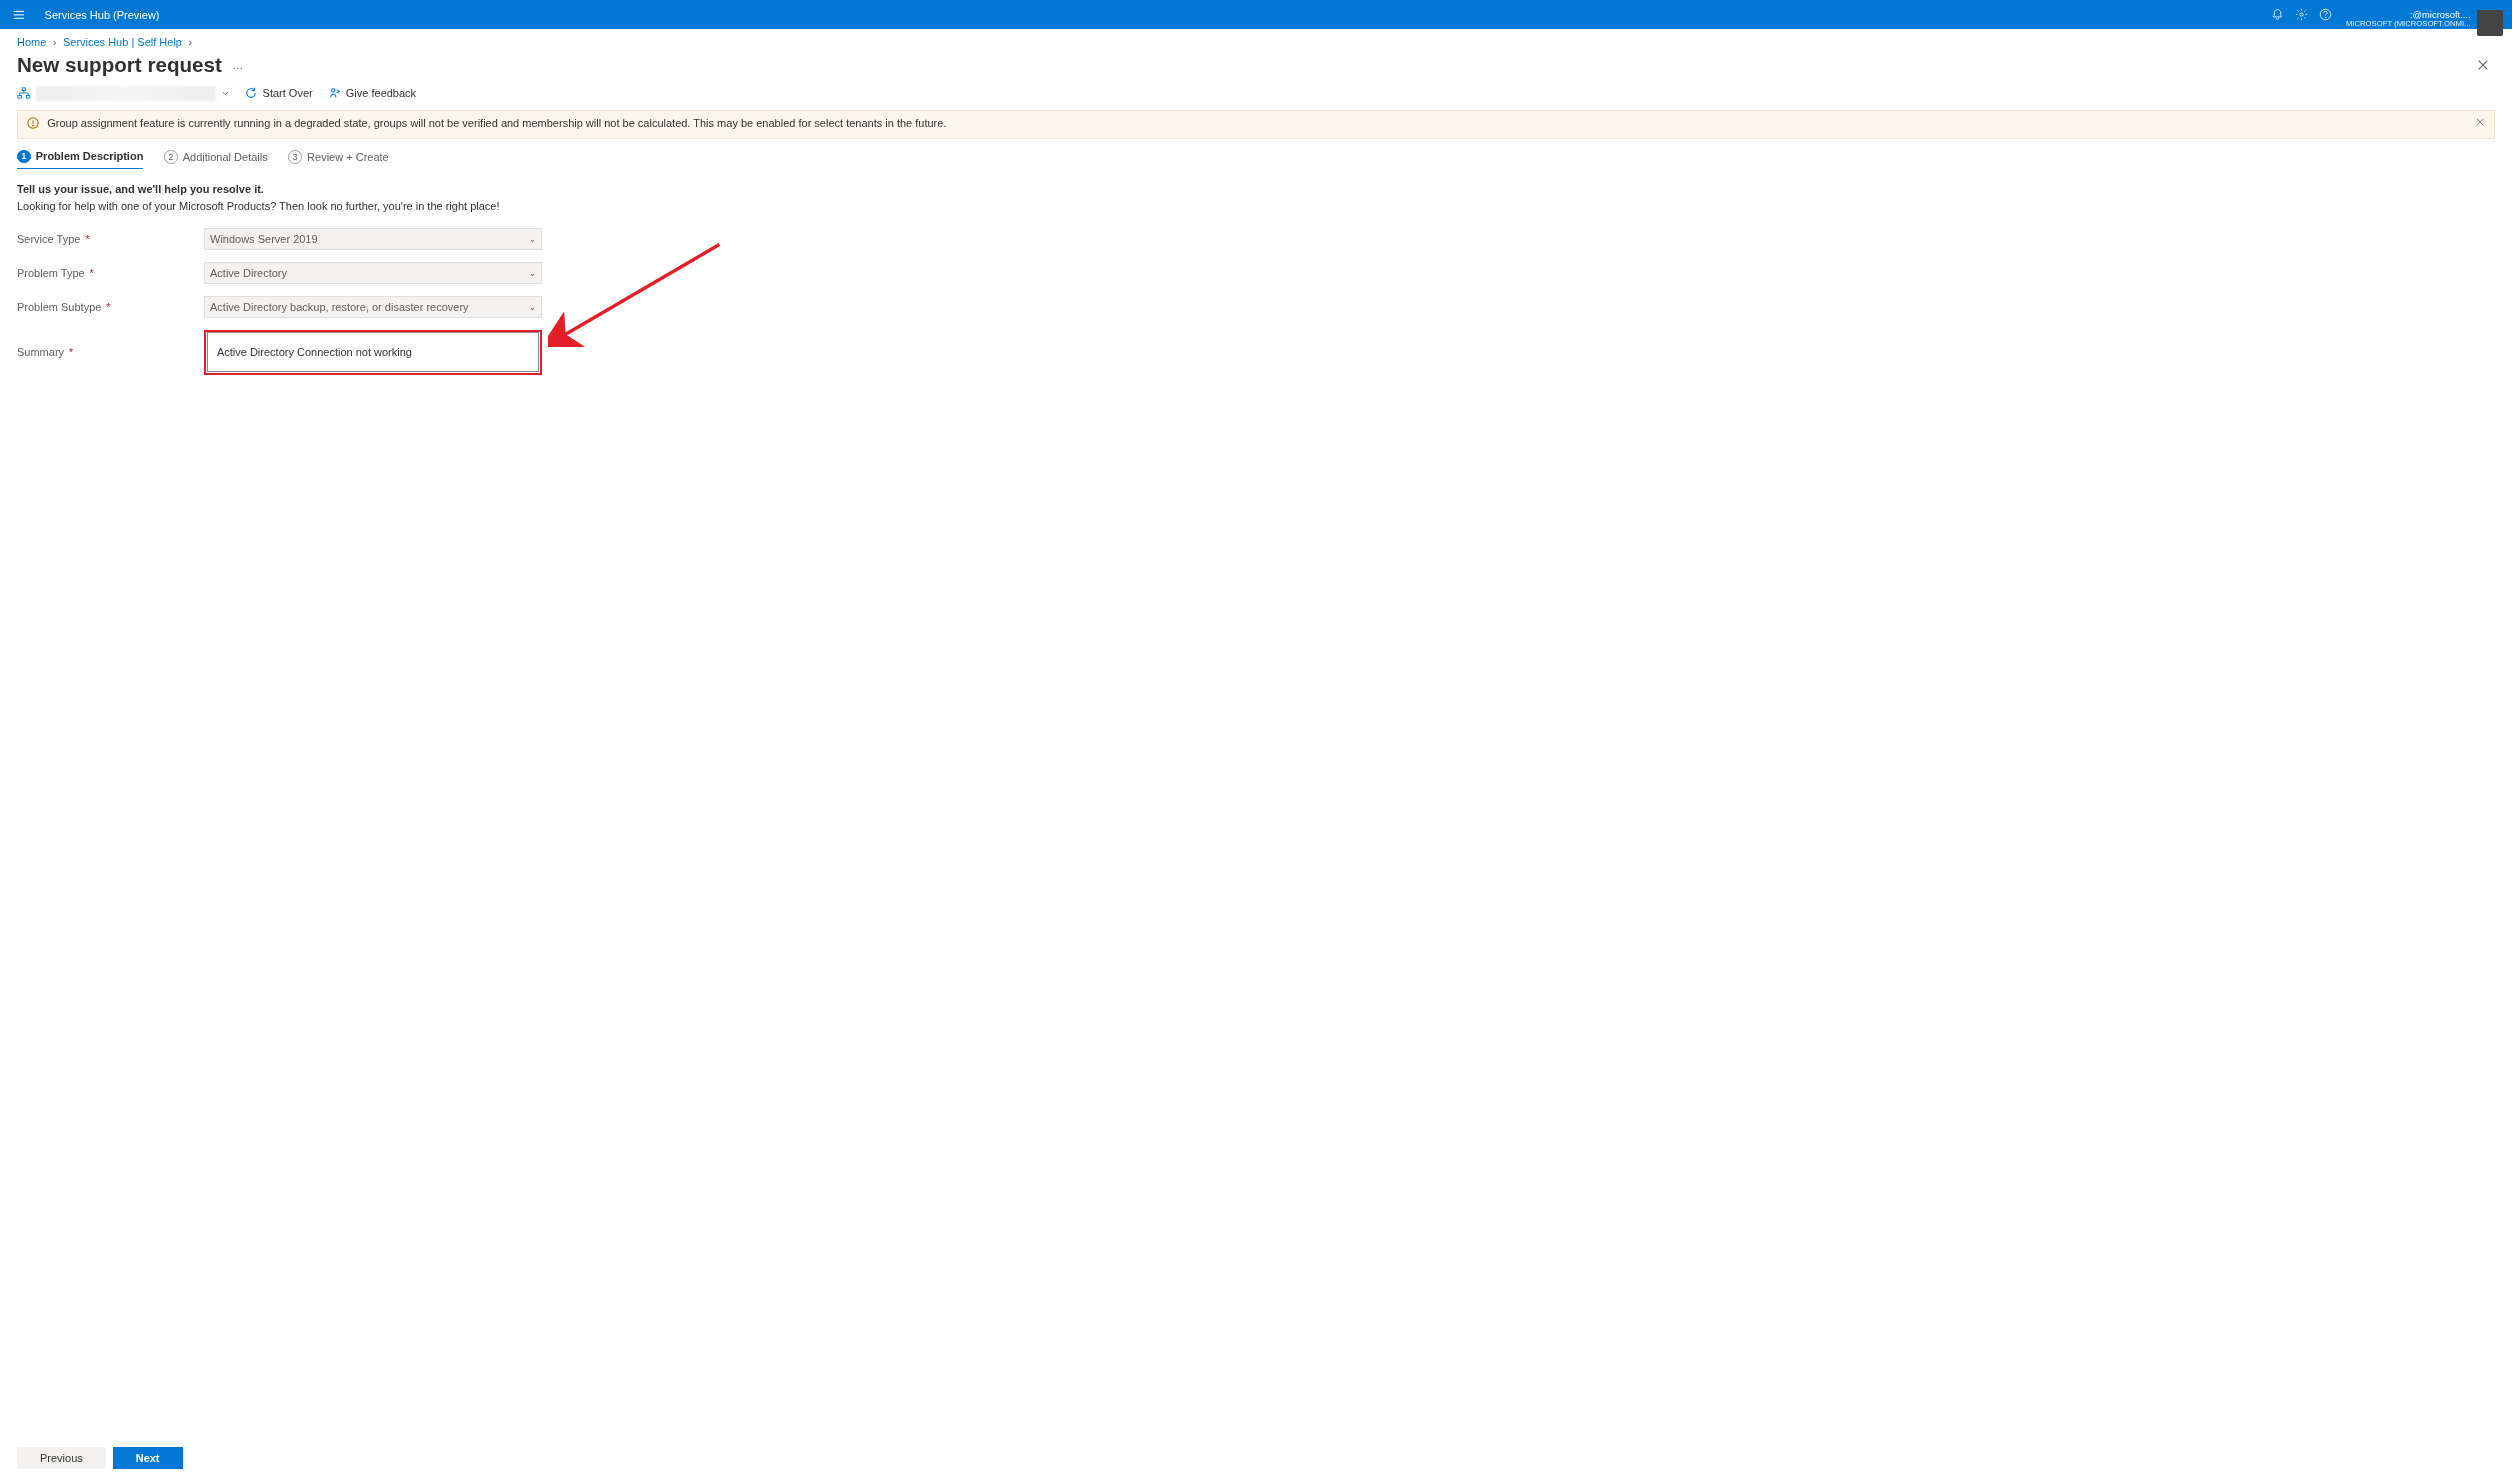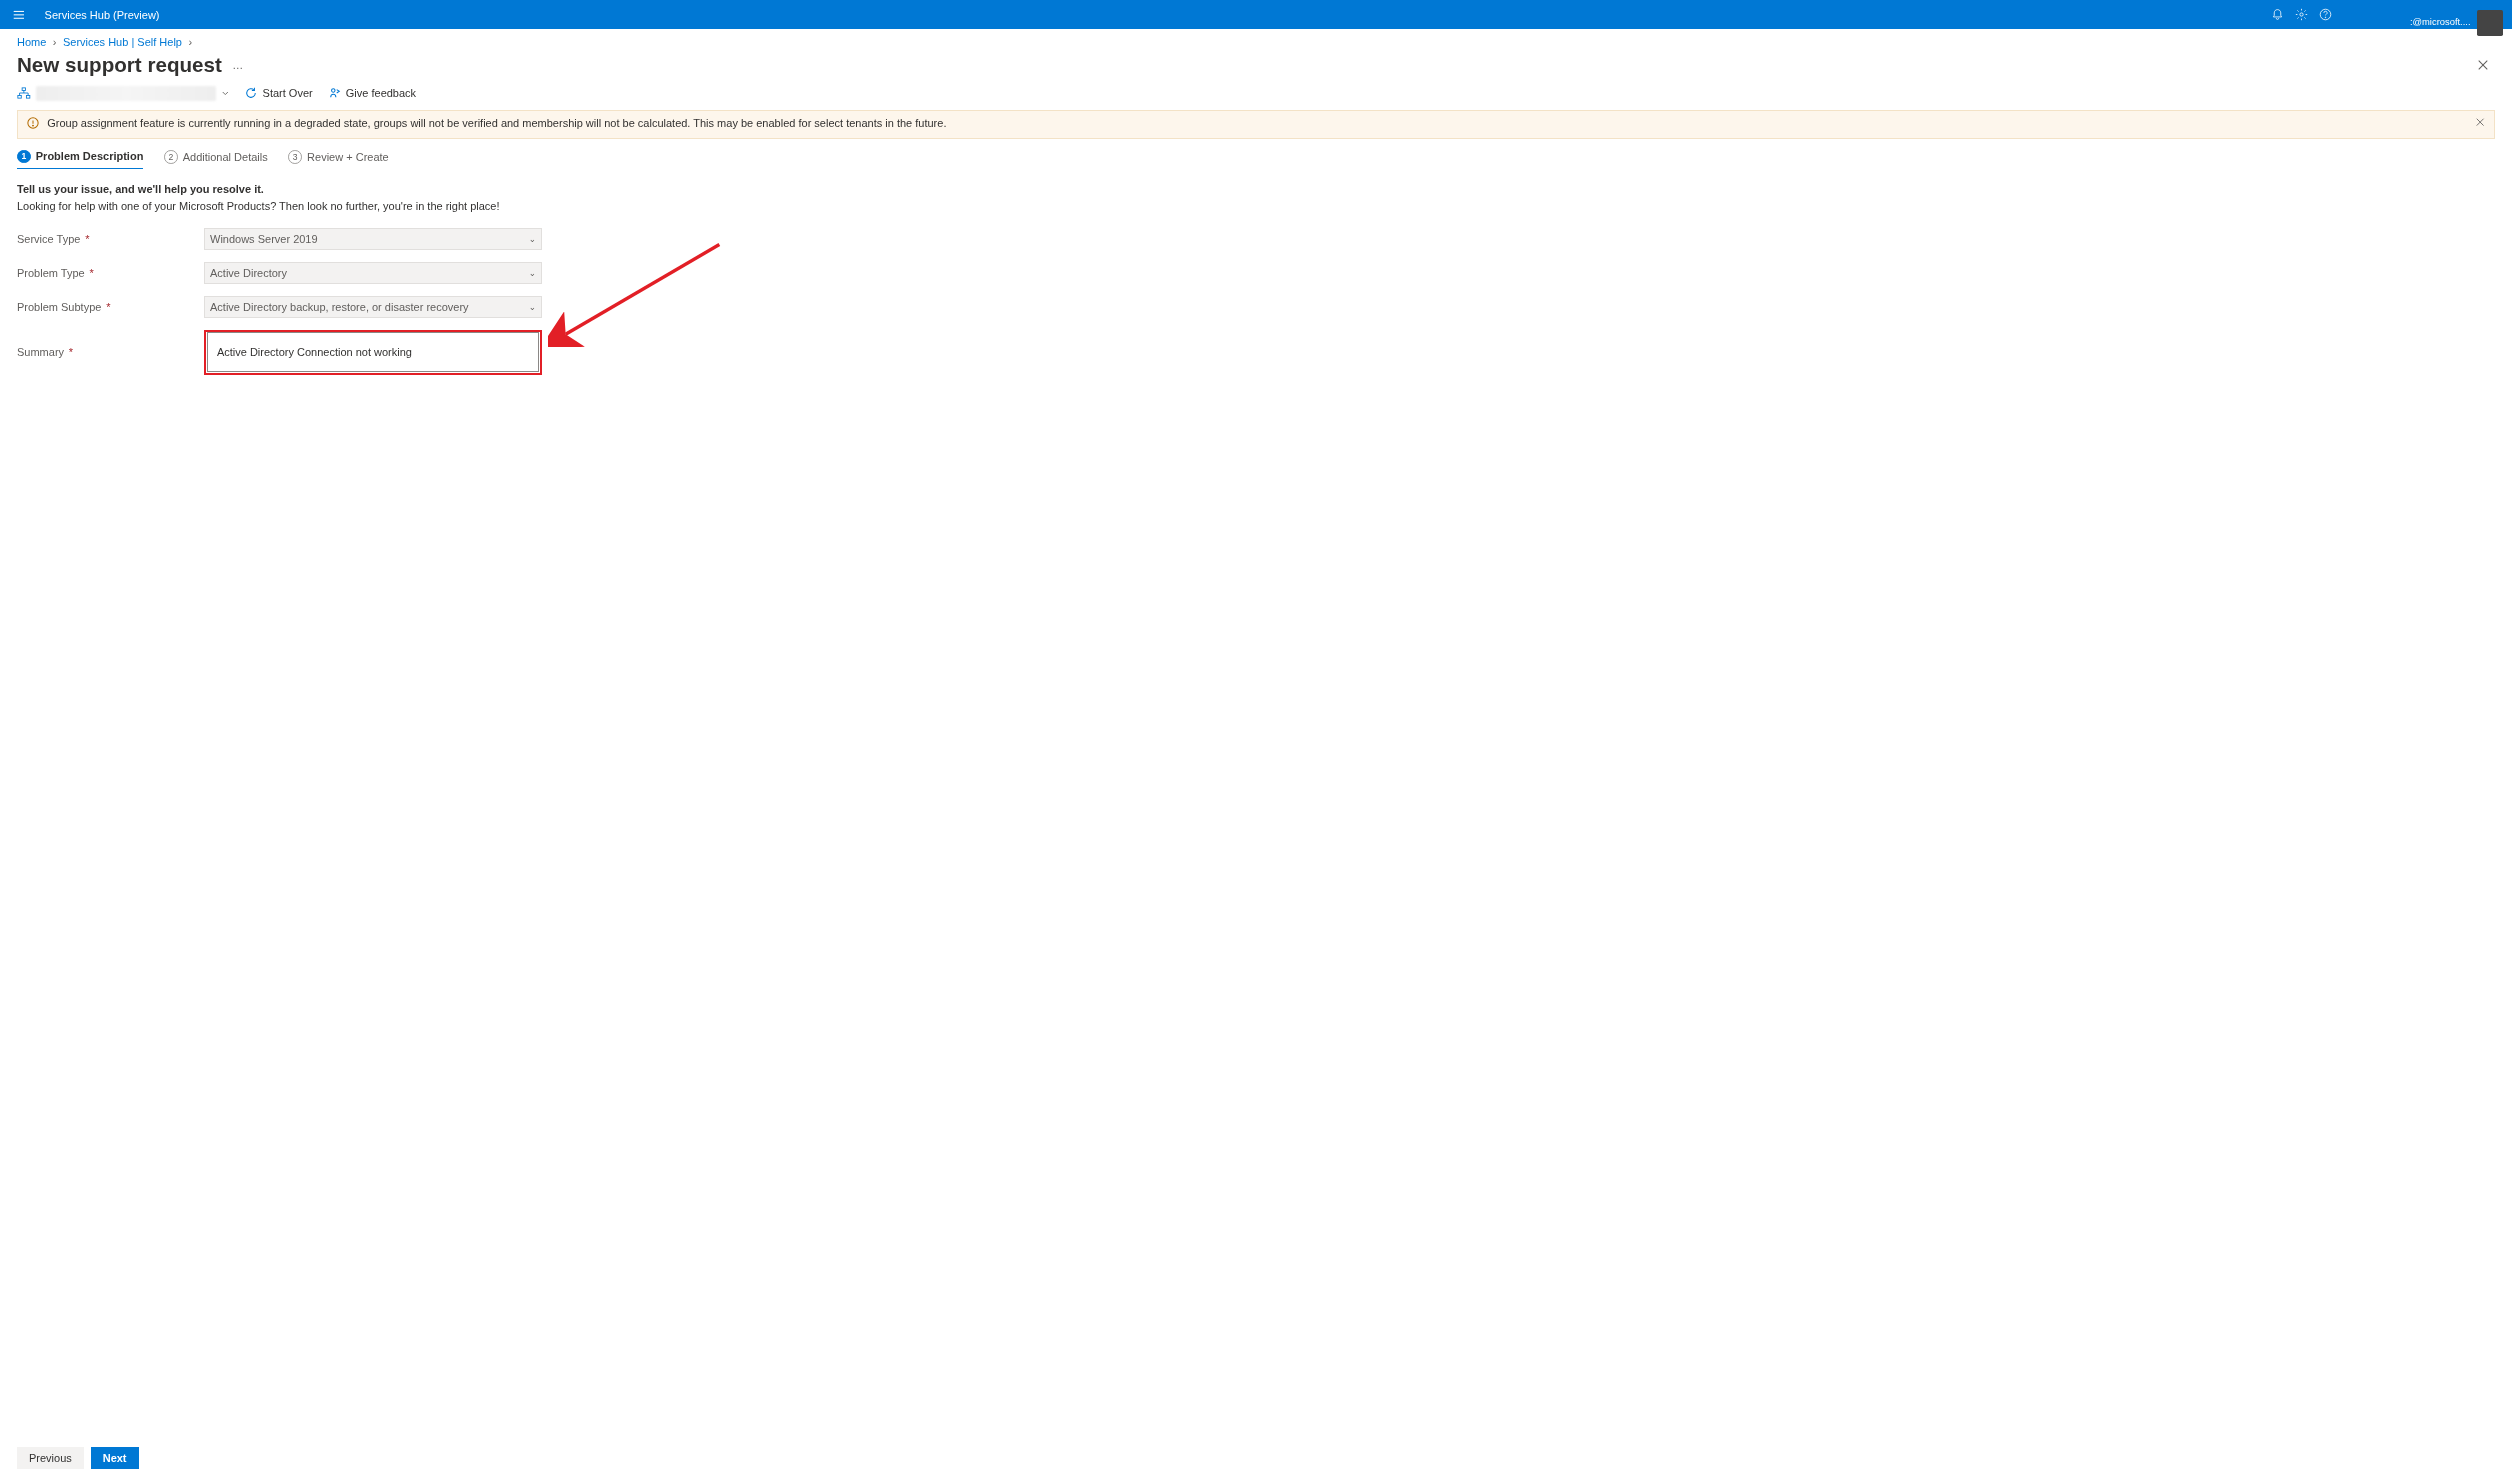--- a/index.html
+++ b/index.html
@@ -4,21 +4,21 @@
   <style>
     * { box-sizing: border-box; margin: 0; padding: 0; }
     body { font-family: "Segoe UI", Arial, sans-serif; font-size: 11px; color: #323130; background: #fff; height: 100vh; display: flex; flex-direction: column; overflow: hidden; }
 
     
     .global-bar { background: #0078d4; color: #fff; height: 29px; display: flex; align-items: center; padding: 0 8.6px; }
     .global-bar .hamburger { width: 20.6px; display: flex; align-items: center; justify-content: center; margin-right: 15.4px; cursor: pointer; }
     .global-bar .title { font-size: 11px; font-weight: 400; }
     .global-bar .spacer { flex: 1; }
     .global-bar .gicon { width: 24px; display: flex; align-items: center; justify-content: center; cursor: pointer; }
-    .global-bar .user { display: flex; align-items: flex-end; font-size: 9.4px; line-height: 1.1; text-align: right; padding-left: 8.6px; margin-top: 17px; }
+    .global-bar .user { display: flex; align-items: flex-start; font-size: 9.4px; line-height: 1.1; text-align: right; padding-left: 8.6px; margin-top: 17px; }
     .global-bar .user .ut { display: flex; flex-direction: column; align-items: flex-end; }
     .global-bar .user .avatar { width: 26px; height: 26px; background: #444; margin-left: 6.9px; border-radius: 1.7px; }
 
     
     .crumb-row { padding: 6.9px 17px 1.7px; font-size: 11px; }
     .crumb-row a { color: #0078d4; text-decoration: none; cursor: pointer; }
     .crumb-row .sep { color: #605e5c; margin: 0 3.4px; }
 
     
     .title-row { display: flex; align-items: center; padding: 3.4px 17px 8.6px; }
@@ -58,21 +58,21 @@
     .select { background: #f3f2f1; border: 0.9px solid #e1dfdd; height: 22px; padding: 0 5px; display: flex; align-items: center; justify-content: space-between; color: #605e5c; cursor: pointer; }
     .select .chev { font-size: 8.6px; color: #605e5c; }
     .text { background: #fff; border: 0.9px solid #8a8886; height: 40px; padding: 0 9px; width: 100%; font-size: 11px; color: #323130; }
     .hlbox { border: 2.6px solid #e21f26; padding: 0.9px; }
 
     
     .arrow-overlay { position: absolute; left: 548px; top: 67px; pointer-events: none; }
 
     
     .footer { padding: 8.6px 17px 12px; display: flex; gap: 6.9px; }
-    .btn { height: 22px; padding: 0 12px; display: flex; align-items: center; font-size: 11px; cursor: pointer; border: none; }
+    .btn { height: 22px; padding: 0 23px; display: flex; align-items: center; font-size: 11px; cursor: pointer; border: none; }
     .btn.prev { background: #f3f2f1; color: #323130; }
     .btn.next { background: #0078d4; color: #fff; font-weight: 600; }
   </style>
 </head>
 <body>
 
 <div class="global-bar">
   <div class="hamburger">
     <svg width="13.7" height="13.7" viewBox="0 0 16 16" fill="none" stroke="#fff" stroke-width="1.2">
         <line x1="2" y1="4" x2="14" y2="4"></line>

